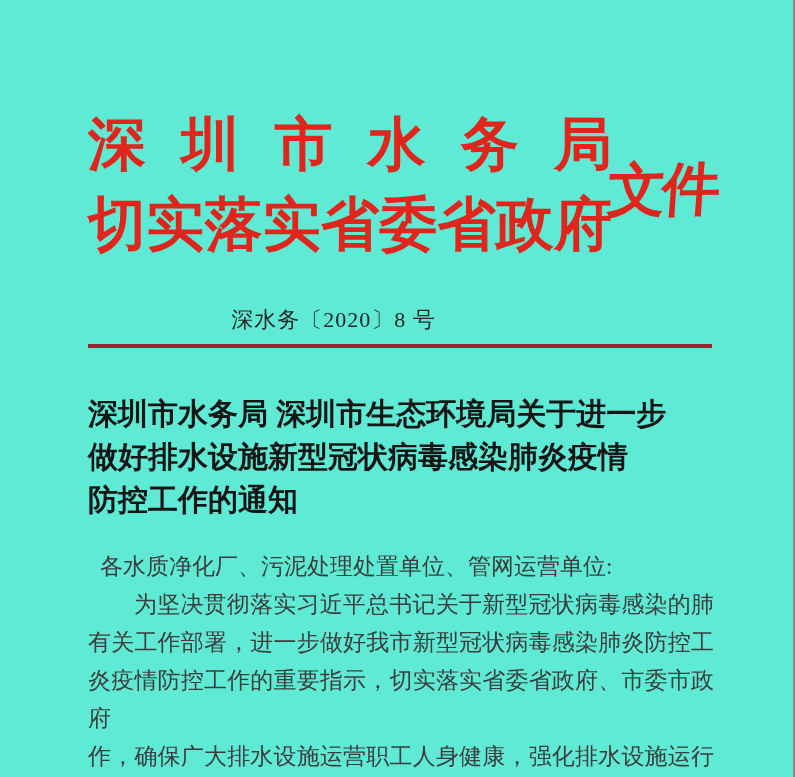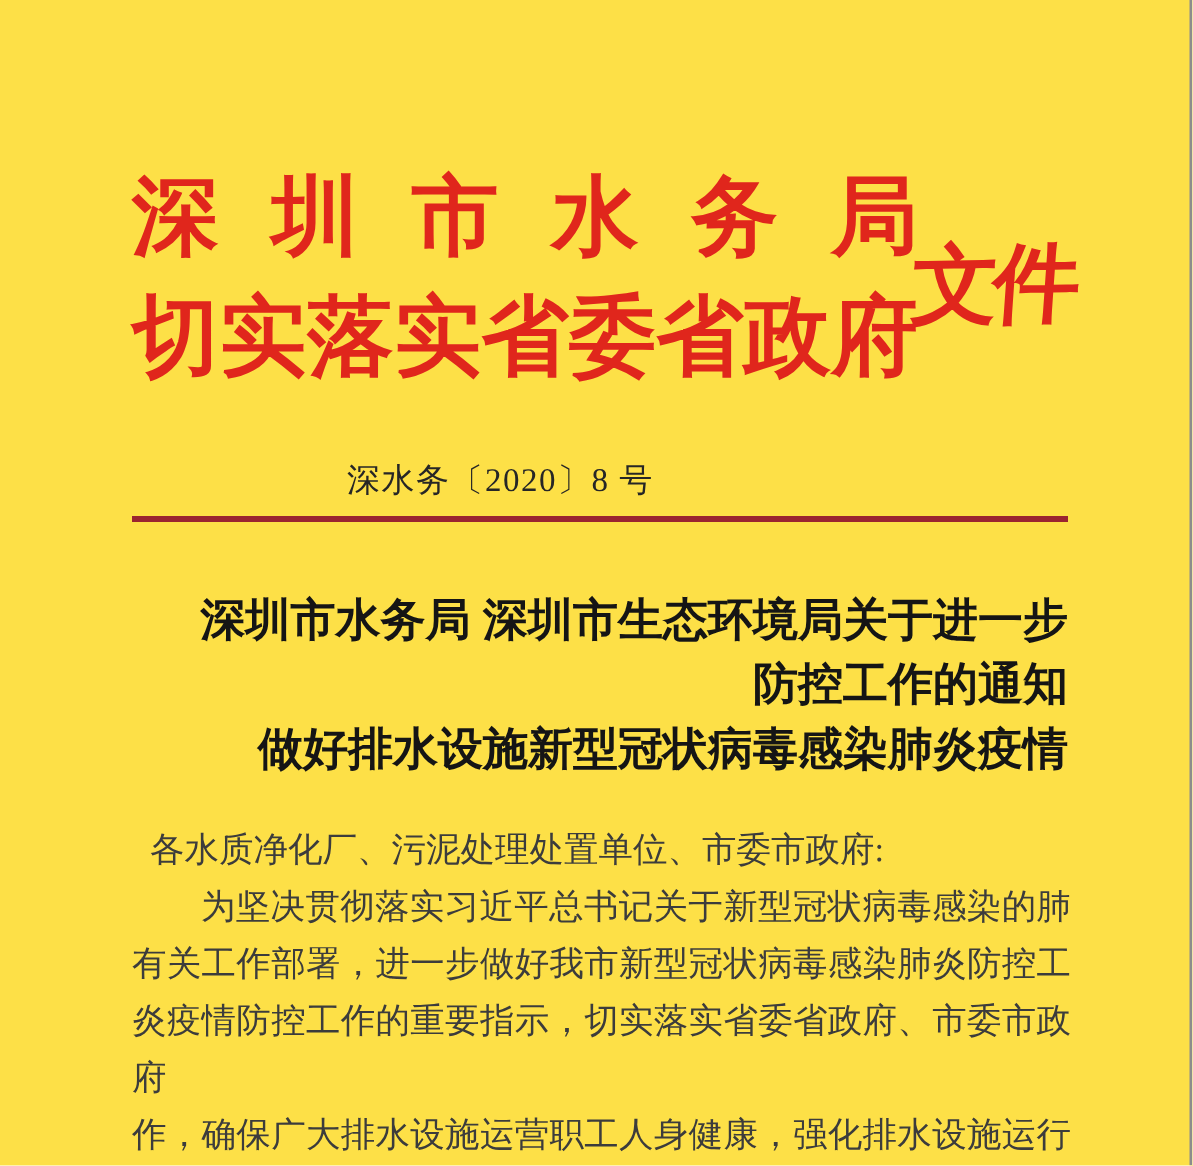--- a/index.html
+++ b/index.html
@@ -7,21 +7,21 @@
     --divider-red:#9a2430;
     --edge-gray:#8c8c8c;
     --title-black:#151515;
     --body-gray:#3c3c3c;
     --docnum-gray:#262626;
   }
   html,body{margin:0;padding:0;background:#ffffff;}
   .page{
     position:relative;
     width:795px;height:777px;
-    background:#fde047;
+    background:#5eead4;
     overflow:hidden;
     font-family:"Liberation Serif", serif;
   }
   
   .right-edge{
     position:absolute;top:0;right:0;width:2px;height:777px;
     background:var(--edge-gray,#8c8c8c);
   }
   
   .agency-block{
@@ -51,21 +51,21 @@
     font-size:22px;line-height:28px;
     color:var(--docnum-gray,#262626);
     letter-spacing:1px;
   }
   .red-rule{
     position:absolute;left:88px;top:344px;width:624px;height:4px;
     background:var(--divider-red,#9a2430);
   }
   .title{
     position:absolute;left:88px;top:392px;width:624px;
-    text-align:right;
+    text-align:left;
     font-family:"Liberation Sans", sans-serif;
     font-weight:bold;
     font-size:30px;line-height:43px;
     color:var(--title-black,#151515);
   }
   .body-block{
     position:absolute;left:88px;top:548px;width:626px;
     font-size:23px;line-height:38px;
     color:var(--body-gray,#3c3c3c);
   }
@@ -97,26 +97,26 @@
   </div>
 
   <div class="doc-type">文件</div>
 
   <div class="doc-number">深水务〔2020〕8 号</div>
 
   <div class="red-rule"></div>
 
   <div class="title">
       <div class="title-line">深圳市水务局 深圳市生态环境局关于进一步</div>
+      <div class="title-line">做好排水设施新型冠状病毒感染肺炎疫情</div>
       <div class="title-line">防控工作的通知</div>
-      <div class="title-line">做好排水设施新型冠状病毒感染肺炎疫情</div>
     </div>
 
   <div class="body-block">
-    <div class="salutation">各水质净化厂、污泥处理处置单位、市委市政府:</div>
+    <div class="salutation">各水质净化厂、污泥处理处置单位、管网运营单位:</div>
     <div class="paragraph">
         <div class="para-line">为坚决贯彻落实习近平总书记关于新型冠状病毒感染的肺</div>
         <div class="para-line">有关工作部署，进一步做好我市新型冠状病毒感染肺炎防控工</div>
         <div class="para-line">炎疫情防控工作的重要指示，切实落实省委省政府、市委市政府</div>
         <div class="para-line">作，确保广大排水设施运营职工人身健康，强化排水设施运行监</div>
       </div>
   </div>
 
 </div>
 

